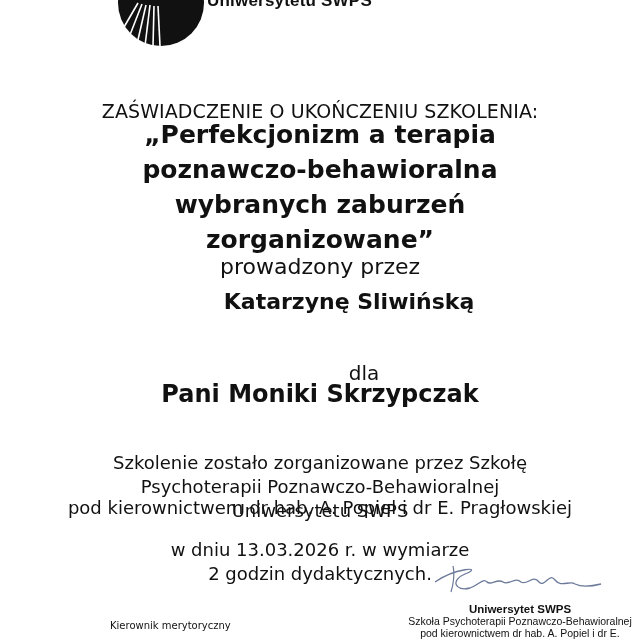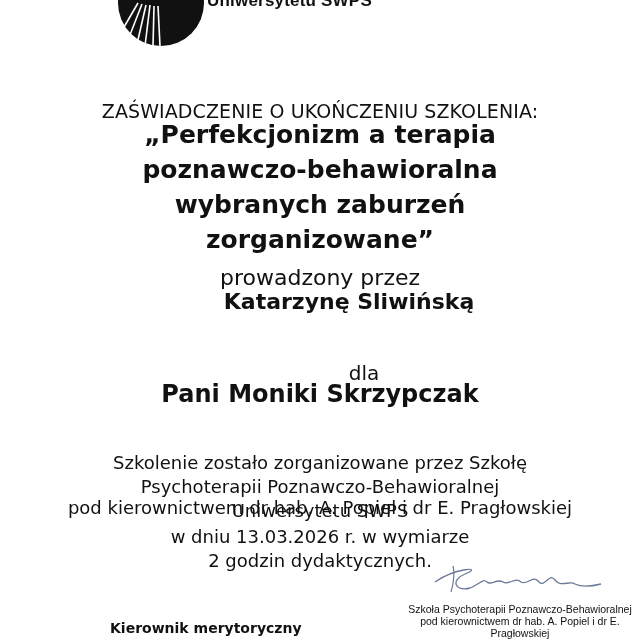--- a/index.html
+++ b/index.html
@@ -20,40 +20,40 @@
       line-height: 16px;
     }
     .header-text .line1 { font-size: 17px; letter-spacing: 0.2px; }
     .header-text .line2, .header-text .line3 { font-size: 14px; }
     .center { position: absolute; left: 0; width: 640px; text-align: center; }
     .cert-title { top: 72px; font-size: 19px; letter-spacing: 0.1px; margin-top: 28px; }
     .course-title {
       top: 117px; font-size: 25px; font-weight: bold; line-height: 35px;
       width: 480px; left: 80px;
     }
-    .led-by { top: 254px; font-size: 22px; margin-top: 11px; }
+    .led-by { top: 254px; font-size: 22px; }
     .trainer { top: 289px; font-size: 22px; font-weight: bold; padding-left: 29px; }
     .for-label { top: 361px; font-size: 20px; margin-left: 44px; }
     .recipient { top: 380px; font-size: 24px; font-weight: bold; text-align: center; }
     .info { font-size: 18px; line-height: 24px; }
     .info1 { top: 451px; }
     .info2 { top: 496px; }
-    .info3 { top: 525px; }
+    .info3 { top: 538px; }
     .signature {
       position: absolute; left: 425px; top: 560px; width: 180px; height: 36px;
     }
     .stamp {
       position: absolute; left: 400px; top: 603px; width: 240px;
       text-align: center; font-family: "Liberation Sans", sans-serif;
       font-size: 10.5px; line-height: 12px; color: #111;
     }
     .stamp .stamp-title { font-weight: bold; font-size: 11.5px; }
     .director-label {
       position: absolute; left: 110px; top: 620px;
-      font-size: 14px; font-weight: bold;
+      font-size: 10px; font-weight: normal;
     }
   </style>
 </head>
 <body>
 
 <svg class="logo" viewBox="0 0 86 86">
   <circle cx="43" cy="43" r="43" fill="#111"></circle>
   <g stroke="#fff" stroke-width="1.6">
     <line x1="20" y1="43" x2="2" y2="74"></line>
     <line x1="24" y1="44" x2="10" y2="80"></line>
@@ -81,17 +81,18 @@
 <div class="center info info1" style="width:440px;left:100px;">Szkolenie zostało zorganizowane przez Szkołę Psychoterapii Poznawczo-Behawioralnej Uniwersytetu SWPS</div>
 <div class="center info info2">pod kierownictwem dr hab. A. Popiel i dr E. Pragłowskiej</div>
 <div class="center info info3" style="width:300px;left:170px;">w dniu 13.03.2026 r. w wymiarze 2 godzin dydaktycznych.</div>
 
 <svg class="signature" viewBox="0 0 180 36">
   <path d="M10 22 C30 8, 60 6, 40 14 C25 20, 30 32, 45 28 C55 24, 58 18, 62 22 C66 26, 72 18, 78 22 C84 26, 90 16, 96 22 C102 26, 108 14, 114 22 C120 28, 124 12, 130 20 C136 28, 145 20, 150 24 C158 28, 168 26, 176 24" fill="none" stroke="#6b7a99" stroke-width="1.3"></path>
   <path d="M28 6 C30 14, 28 26, 26 32" fill="none" stroke="#6b7a99" stroke-width="1.2"></path>
 </svg>
 
 <div class="stamp">
+  <div class="stamp-title">Uniwersytet SWPS</div>
   <div>Szkoła Psychoterapii Poznawczo-Behawioralnej</div>
   <div>pod kierownictwem dr hab. A. Popiel i dr E. Pragłowskiej</div>
 </div>
 
 <div class="director-label">Kierownik merytoryczny</div>
 
 </body></html>

